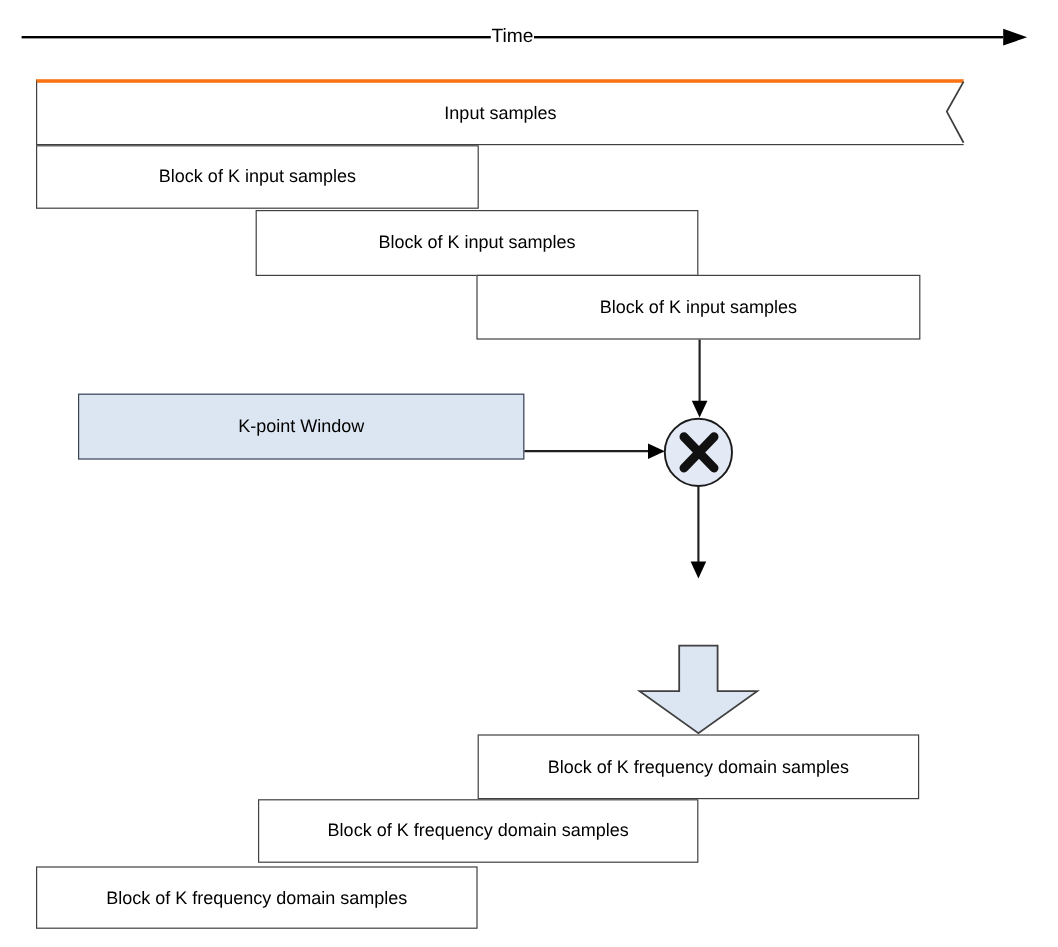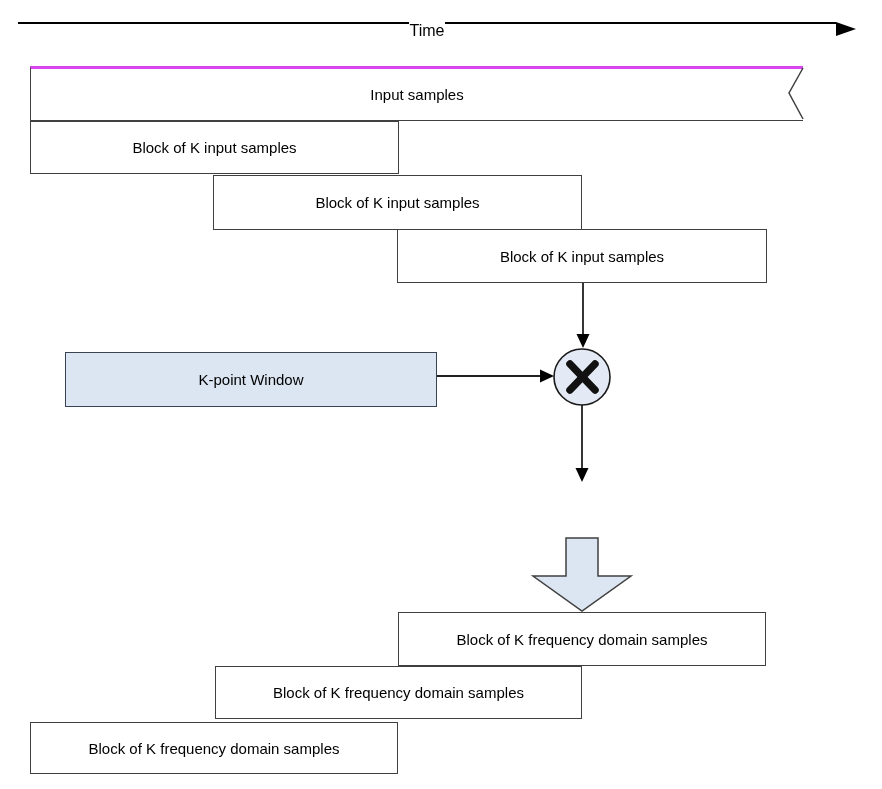--- a/index.html
+++ b/index.html
@@ -16,25 +16,25 @@
     box-sizing:border-box;
     display:flex;
     align-items:center;
     justify-content:center;
     font-size:15px;
     text-align:center;
     background:#ffffff;
     border:1.5px solid #404040;
   }
   .box.blue{ background:#dce6f2; border-color:#3a4354; }
-  .box.noright{ border-right:none; border-top:3px solid #d946ef; }
+  .box.noright{ border-right:none; border-top:3px solid #f97316; }
   #time-axis{
     position:absolute;
     left:18px; top:22px; width:838px; height:18px;
-    display:flex; align-items:flex-start;
+    display:flex; align-items:center;
   }
   #time-axis .tline{ flex:1; height:0; border-top:2px solid #000; }
   #time-axis .tlabel{ padding:0 1px; font-size:16px; line-height:18px; }
   #time-axis .thead{
     width:0;height:0;
     border-top:7px solid transparent;
     border-bottom:7px solid transparent;
     border-left:20px solid #000;
   }
   svg.overlay{ position:absolute; left:0; top:0; pointer-events:none; }
@@ -61,21 +61,21 @@
   <div class="box" style="left:30px;top:121px;width:369px;height:53px;">
     <span>Block of K input samples</span>
   </div>
   <div class="box" style="left:213px;top:175px;width:369px;height:55px;">
     <span>Block of K input samples</span>
   </div>
   <div class="box" style="left:397px;top:229px;width:370px;height:54px;">
     <span>Block of K input samples</span>
   </div>
 
-  <div class="box blue" style="left:65px;top:352px;width:372px;height:55px;">
+  <div class="box blue" style="left:65px;top:328px;width:372px;height:55px;">
     <span>K-point Window</span>
   </div>
 
 
   <div class="box" style="left:398px;top:612px;width:368px;height:54px;">
     <span>Block of K frequency domain samples</span>
   </div>
   <div class="box" style="left:215px;top:666px;width:367px;height:53px;">
     <span>Block of K frequency domain samples</span>
   </div>

